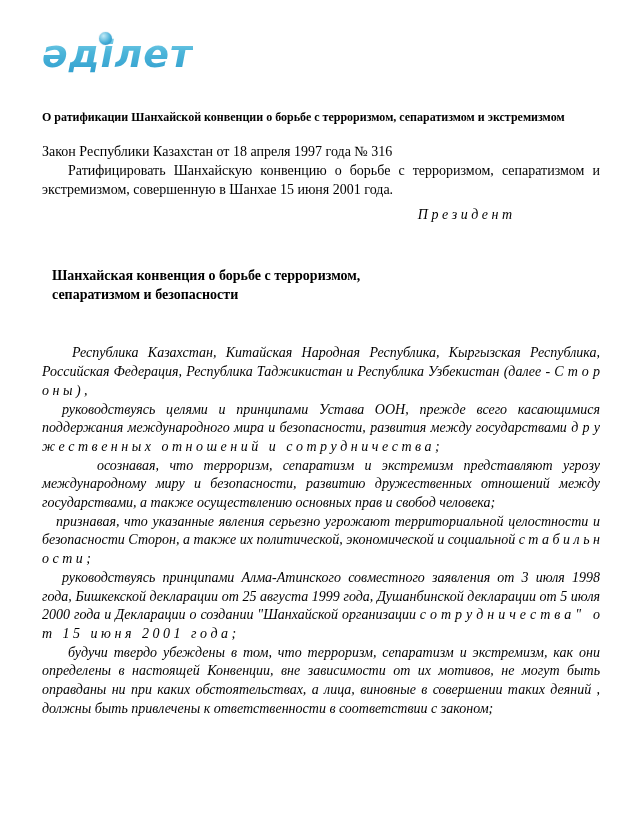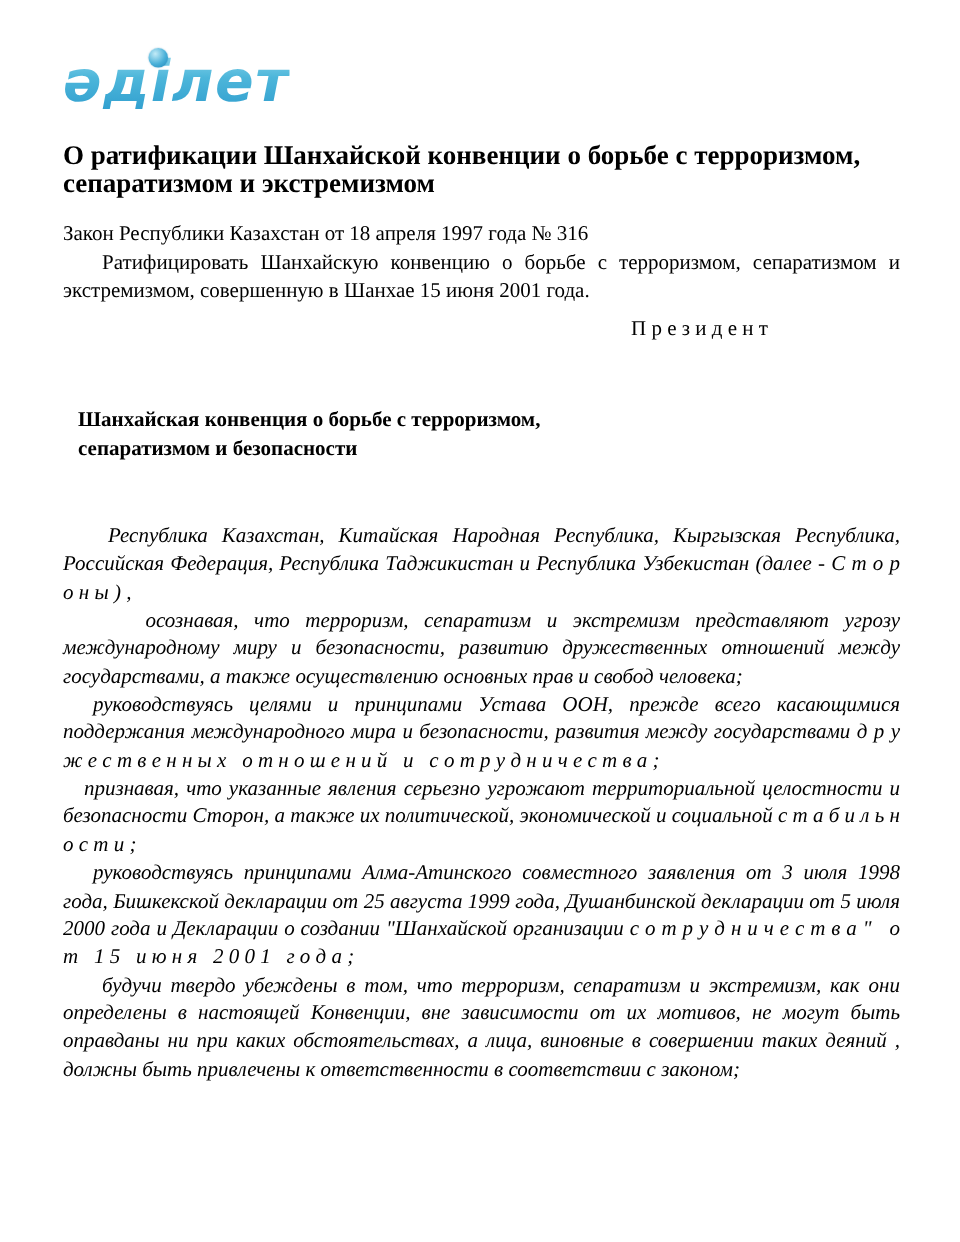--- a/index.html
+++ b/index.html
@@ -35,36 +35,36 @@
   .logo-dot {
     position:absolute;
     left:57px; top:2px;
     width:13px; height:13px;
     border-radius:50%;
     background:radial-gradient(circle at 35% 30%, #c3ebf7 0%, #49b0d8 55%, #1d83b8 100%);
     box-shadow:0 0 1px rgba(30,130,180,0.6);
   }
 
   .doc-title {
-    font-size:18px;
+    font-size:12px;
     font-weight:700;
     line-height:19px;
-    margin-top:14px;
+    margin-top:28px;
     max-width:556px;
   }
   .law-line { margin-top:15px; line-height:19px; }
   .ratify {
     margin-top:1px;
     line-height:18.7px;
     text-align:justify;
     white-space:pre-wrap;
   }
   .signature { margin-top:7px; line-height:18px; }
   .sig { white-space:pre; text-align:right; font-size:14px; }
-  .sig-l1 { padding-right:88px; }
+  .sig-l1 { padding-right:88px;font-style:italic; }
   .sig-l2 { padding-right:76px; }
 
   .conv-title {
     margin-top:42px;
     font-size:14px;
     font-weight:700;
     line-height:19px;
     padding-left:10px;
   }
 
@@ -96,21 +96,21 @@
       <div class="sig sig-l1">П р е з и д е н т</div>
     </div>
 
     <h2 class="conv-title">
       <div>Шанхайская конвенция о борьбе с терроризмом,</div>
       <div>сепаратизмом и безопасности</div>
     </h2>
 
     <div class="preamble" id="preamble">
         <p class="body-par" style="text-indent: 30px;">Республика Казахстан, Китайская Народная Республика, Кыргызская Республика, Российская Федерация, Республика Таджикистан и Республика Узбекистан (далее - С т о р о н ы ) ,</p>
+        <p class="body-par" style="text-indent: 20px;">руководствуясь целями и принципами Устава ООН, прежде всего касающимися поддержания международного мира и безопасности, развития между государствами д р у ж е с т в е н н ы х   о т н о ш е н и й   и   с о т р у д н и ч е с т в а ;</p>
         <p class="body-par" style="text-indent: 55px;">осознавая, что терроризм, сепаратизм и экстремизм представляют угрозу международному миру и безопасности, развитию дружественных отношений между государствами, а также осуществлению основных прав и свобод человека;</p>
-        <p class="body-par" style="text-indent: 20px;">руководствуясь целями и принципами Устава ООН, прежде всего касающимися поддержания международного мира и безопасности, развития между государствами д р у ж е с т в е н н ы х   о т н о ш е н и й   и   с о т р у д н и ч е с т в а ;</p>
         <p class="body-par" style="text-indent: 14px;">признавая, что указанные явления серьезно угрожают территориальной целостности и безопасности Сторон, а также их политической, экономической и социальной с т а б и л ь н о с т и ;</p>
         <p class="body-par" style="text-indent: 20px;">руководствуясь принципами Алма-Атинского совместного заявления от 3 июля 1998 года, Бишкекской декларации от 25 августа 1999 года, Душанбинской декларации от 5 июля 2000 года и Декларации о создании "Шанхайской организации с о т р у д н и ч е с т в а "   о т   1 5   и ю н я   2 0 0 1   г о д а ;</p>
         <p class="body-par" style="text-indent: 26px;">будучи твердо убеждены в том, что терроризм, сепаратизм и экстремизм, как они определены в настоящей Конвенции, вне зависимости от их мотивов, не могут быть оправданы ни при каких обстоятельствах, а лица, виновные в совершении таких деяний , должны быть привлечены к ответственности в соответствии с законом;</p>
       </div>
 
   </div>
 </div>
 
 </body></html>

